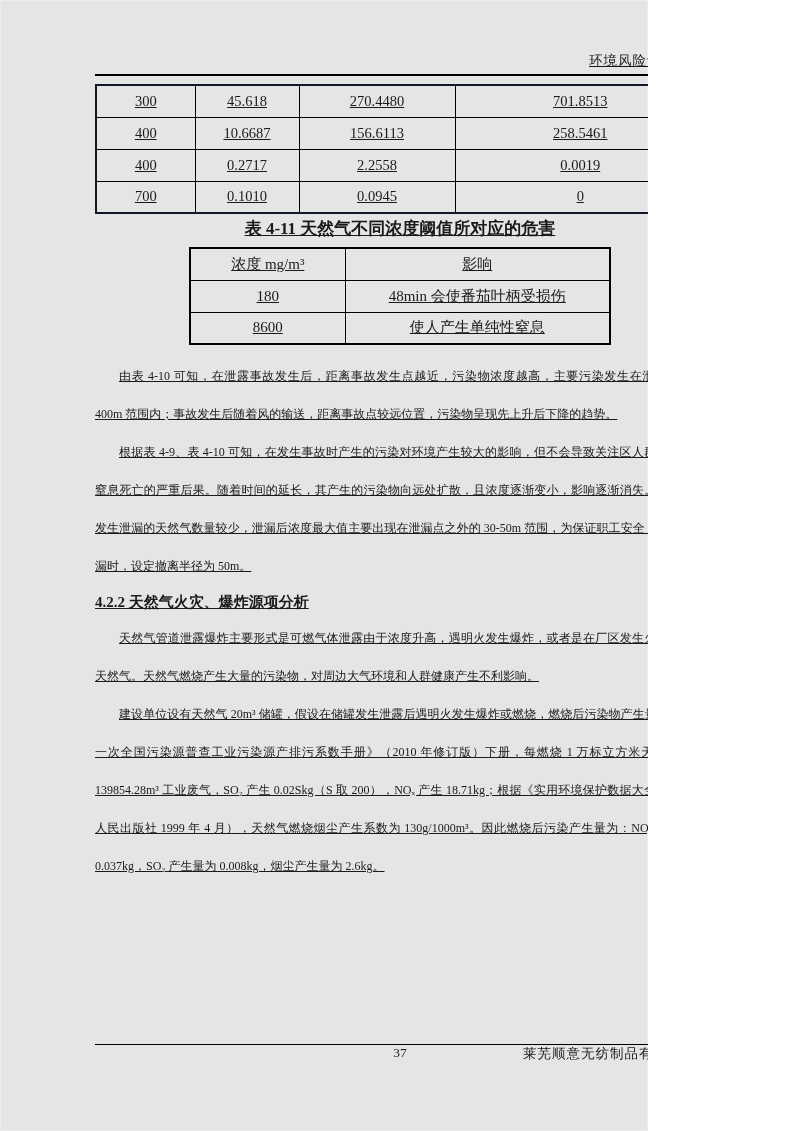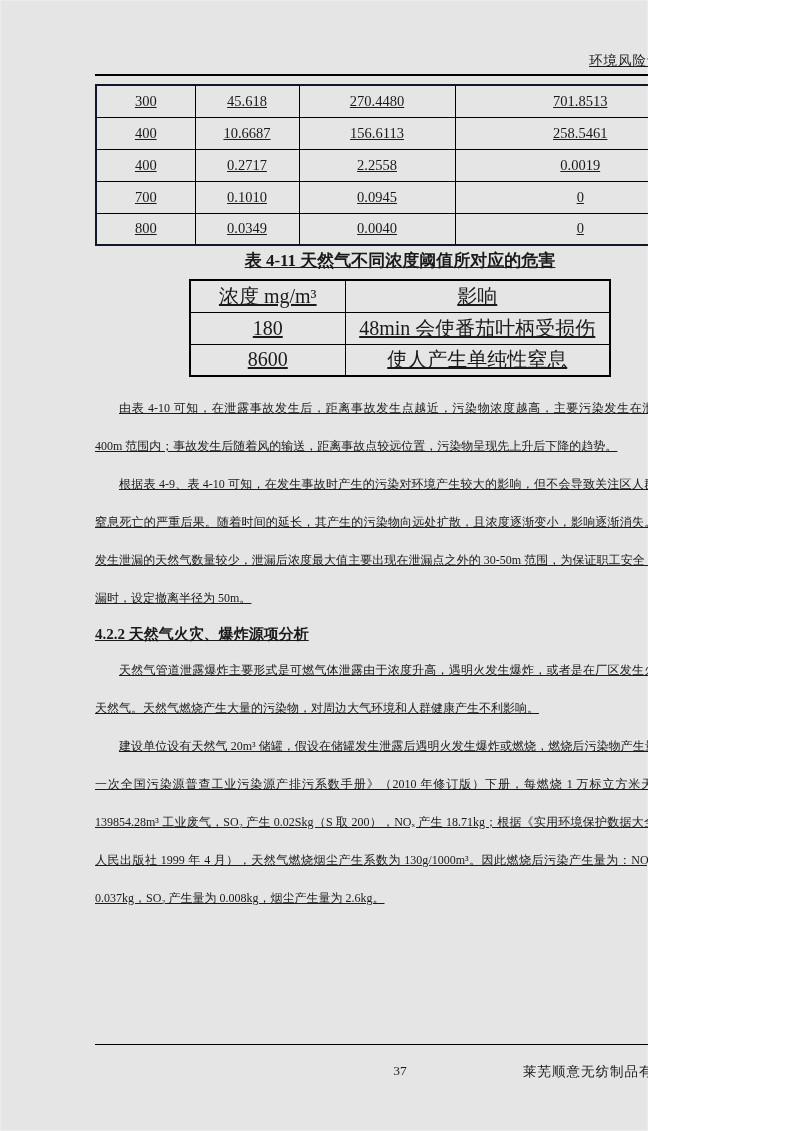--- a/index.html
+++ b/index.html
@@ -51,21 +51,21 @@
     font-size: 17px;
     line-height: 26px;
   }
 
   
   table.t2 {
     margin: 5px auto 12px auto;
     width: 420px;
     border-collapse: collapse;
     table-layout: fixed;
-    font-size: 20px;
+    font-size: 15px;
     border: 2.5px solid #000;
   }
   table.t2 th, table.t2 td {
     border: 1px solid #000;
     height: 32px;
     text-align: center;
     vertical-align: middle;
     font-weight: normal;
   }
 
@@ -85,21 +85,21 @@
     text-indent: 0;
   }
 
   
   .page-footer {
     position: absolute;
     left: 95px;
     width: 610px;
     top: 1044px;
     border-top: 1.5px solid #000;
-    padding-top: 18px;
+    padding-top: 0;
     font-size: 13.5px;
   }
   .footer-row { position: relative; height: 18px; }
   .page-number {
     position: absolute;
     left: 0; right: 0;
     text-align: center;
   }
   .company-name {
     position: absolute;
@@ -142,26 +142,20 @@
           <td>0.2717</td>
           <td>2.2558</td>
           <td>0.0019</td>
         </tr>
         <tr>
           <td>700</td>
           <td>0.1010</td>
           <td>0.0945</td>
           <td>0</td>
         </tr>
-        <tr>
-          <td>800</td>
-          <td>0.0349</td>
-          <td>0.0040</td>
-          <td>0</td>
-        </tr>
       </tbody>
     </table>
 
     <div class="table-caption">表 4-11 天然气不同浓度阈值所对应的危害</div>
 
     <table class="t2">
       <colgroup>
         <col style="width:155px">
           <col style="width:265px">
       </colgroup>

